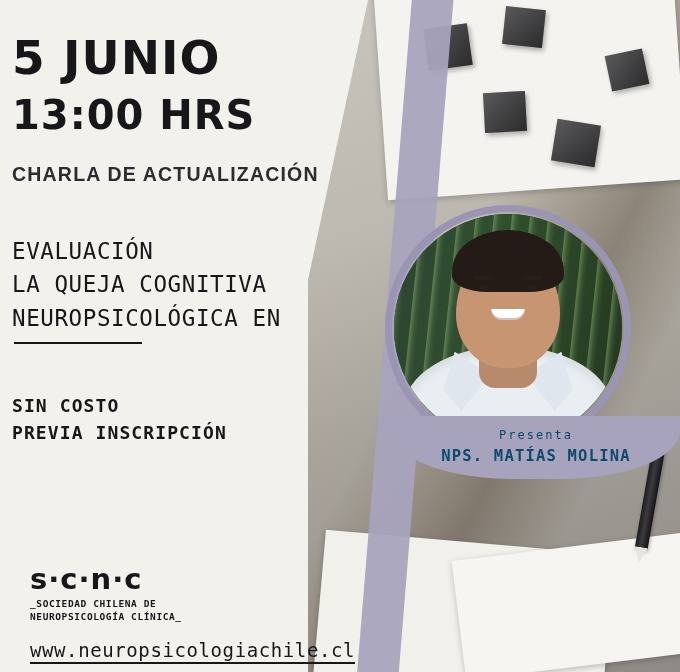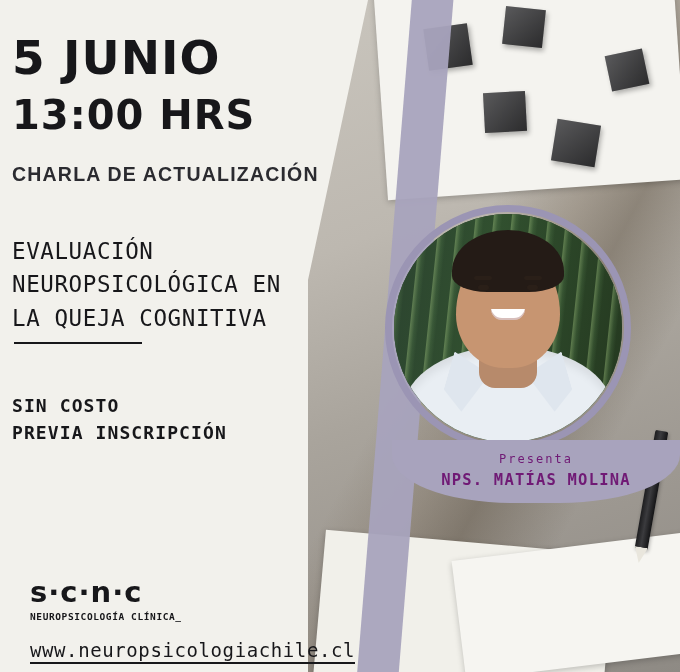--- a/index.html
+++ b/index.html
@@ -247,27 +247,27 @@
     height: 11px;
     background: #ffffff;
     border-radius: 0 0 18px 18px;
     box-shadow: inset 0 -2px 0 rgba(140,70,60,0.35);
   }
 
   
   .presenter {
     position: absolute;
     left: 392px;
-    top: 440px;
+    top: 416px;
     width: 268px;
     padding: 12px 10px 14px;
     border-radius: 0 0 120px 120px / 0 0 48px 48px;
     background: #a8a3bd;
     text-align: center;
-    color: #701a75;
+    color: #0c4a6e;
     z-index: 5;
   }
   .presenter-small {
     font-family: "DejaVu Sans Mono", monospace;
     font-size: 12px;
     letter-spacing: 2px;
     margin-bottom: 5px;
   }
   .presenter-name {
     font-family: "DejaVu Sans Mono", monospace;
@@ -422,33 +422,34 @@
   <div class="content">
     <div class="date-line">5 JUNIO</div>
     <div class="time-line">13:00 HRS</div>
 
     <div class="meta">
       <div>CHARLA DE ACTUALIZACIÓN</div>
     </div>
 
     <div class="title">
       <div>EVALUACIÓN</div>
+      <div>LA QUEJA COGNITIVA</div>
       <div>NEUROPSICOLÓGICA EN</div>
-      <div>LA QUEJA COGNITIVA</div>
     </div>
     <div class="title-underline"></div>
 
     <div class="cost">
       <div>SIN COSTO</div>
       <div>PREVIA INSCRIPCIÓN</div>
     </div>
   </div>
 
   <div class="logo-block">
     <div class="logo-mark">s·c·n·c</div>
     <div class="logo-sub">
+      <div>_SOCIEDAD CHILENA DE</div>
       <div>NEUROPSICOLOGÍA CLÍNICA_</div>
     </div>
   </div>
 
   <div class="website">www.neuropsicologiachile.cl</div>
 
 </div>
 
 </body></html>

